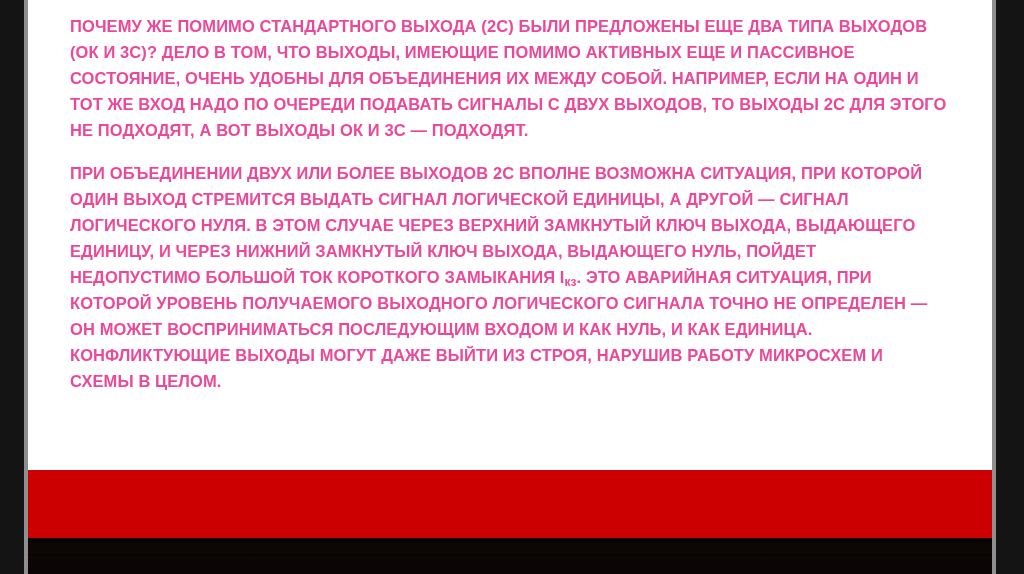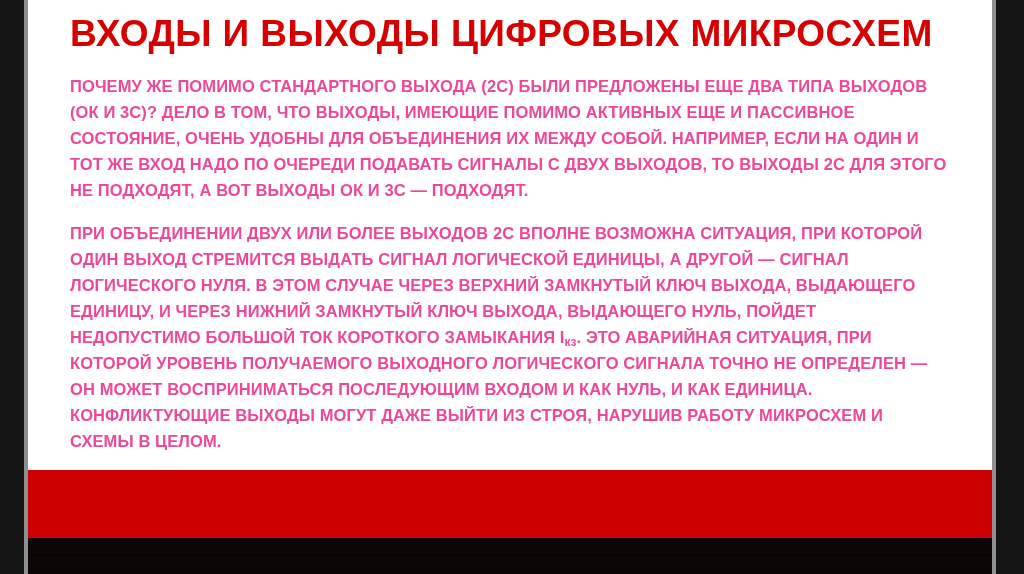--- a/index.html
+++ b/index.html
@@ -138,21 +138,20 @@
 <div class="slide-root">
 
   <div class="brick-shade"></div>
 
   <div class="left-bar-dark"></div>
   <div class="left-bar-line"></div>
 
   <div class="content-panel">
     <div class="panel-inner">
 
-      <h1 class="slide-title">Входы и выходы цифровых микросхем</h1>
 
       <p class="body-text">Почему же помимо стандартного выхода (2С) были предложены еще два типа выходов (ОК и 3С)? Дело в том, что выходы, имеющие помимо активных еще и пассивное состояние, очень удобны для объединения их между собой. Например, если на один и тот же вход надо по очереди подавать сигналы с двух выходов, то выходы 2С для этого не подходят, а вот выходы ОК и 3С — подходят.</p>
 
       <p class="body-text"><span>При объединении двух или более выходов 2С вполне возможна ситуация, при которой один выход стремится выдать сигнал логической единицы, а другой — сигнал логического нуля. В этом случае через верхний замкнутый ключ выхода, выдающего единицу, и через нижний замкнутый ключ выхода, выдающего нуль, пойдет недопустимо большой ток короткого замыкания I</span><span class="sub">кз</span><span>. Это аварийная ситуация, при которой уровень получаемого выходного логического сигнала точно не определен — он может восприниматься последующим входом и как нуль, и как единица. Конфликтующие выходы могут даже выйти из строя, нарушив работу микросхем и схемы в целом.</span></p>
 
     </div>
   </div>
 
   <div class="red-band-top-edge"></div>
   <div class="red-band"></div>

